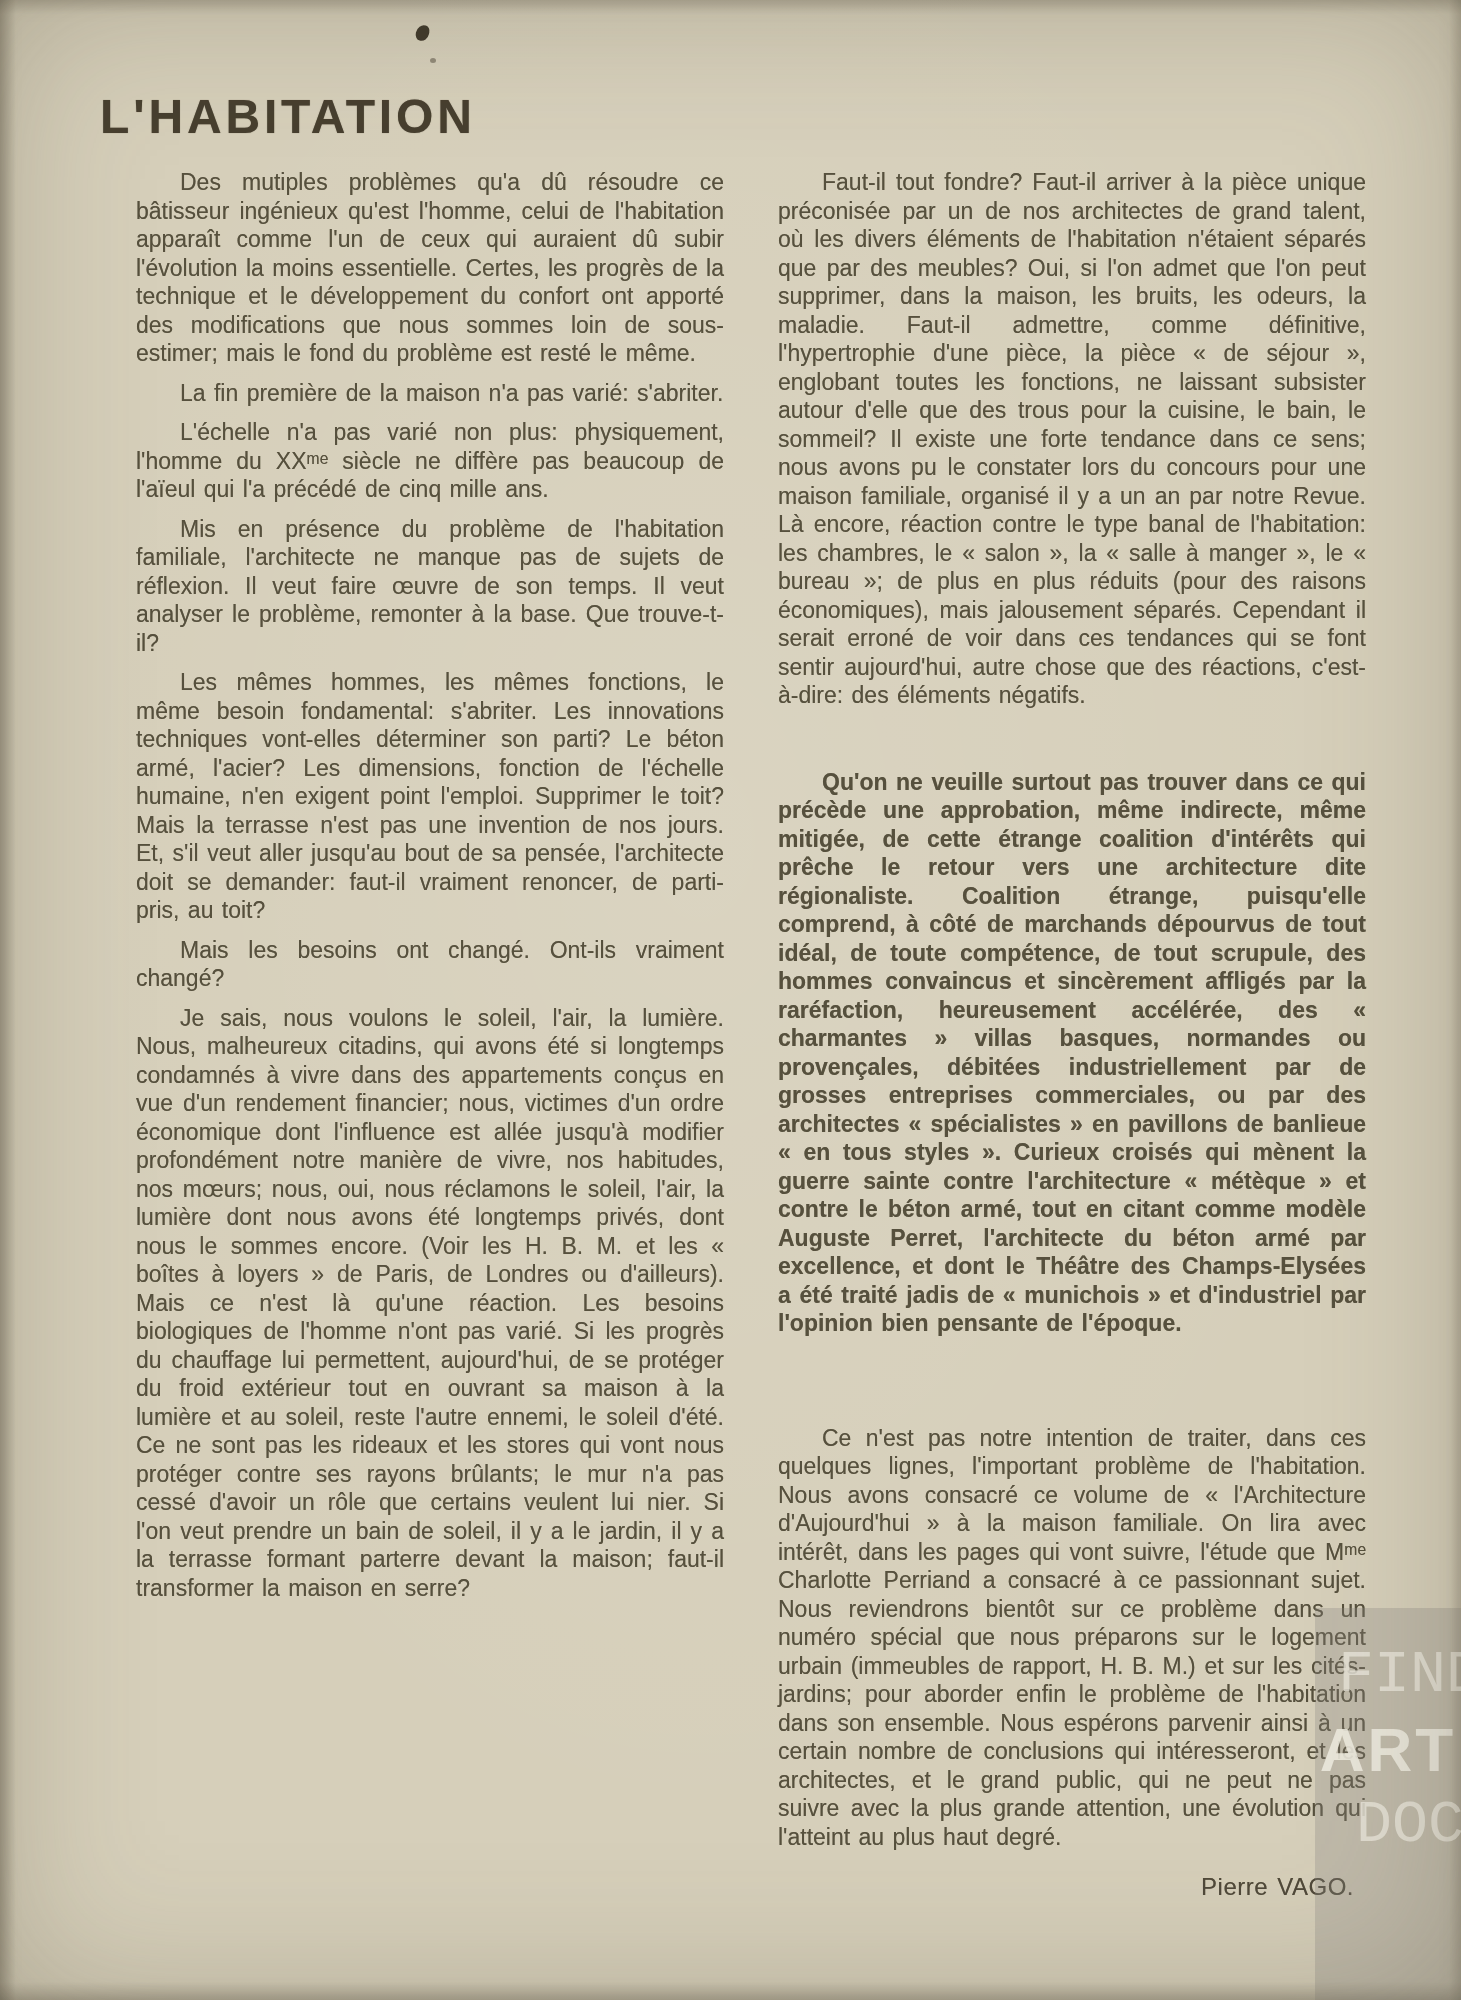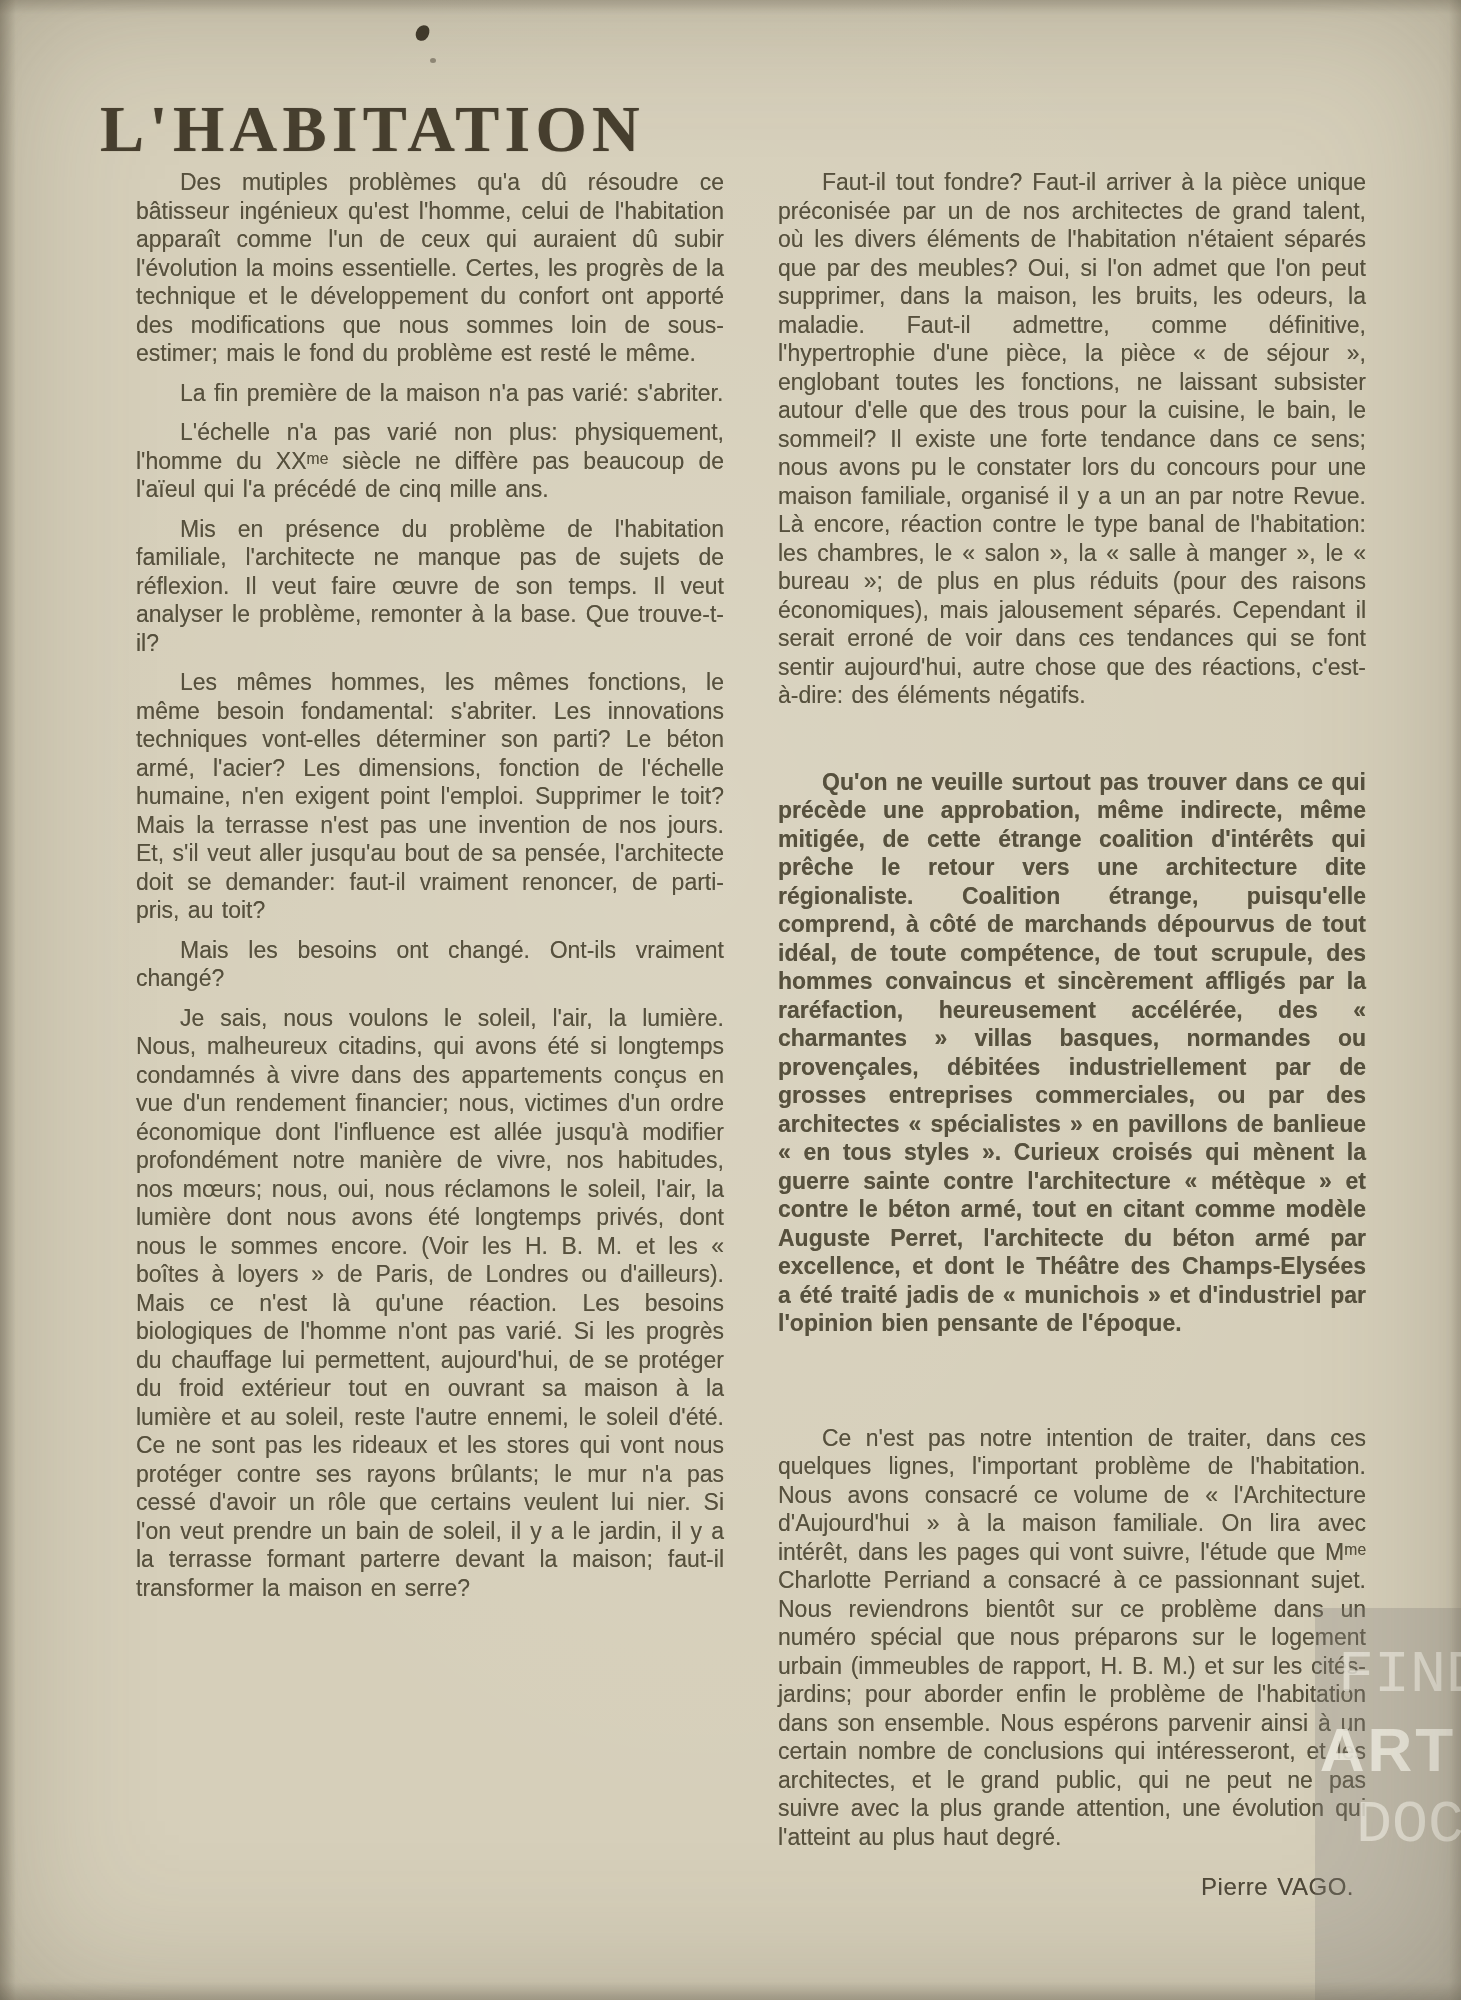--- a/index.html
+++ b/index.html
@@ -14,24 +14,23 @@
       linear-gradient(to top, rgba(58,50,38,0.22) 0px, rgba(58,50,38,0) 18px),
       #d6cfba;
   }
   .vignette{
     position:absolute;inset:0;pointer-events:none;
     box-shadow: inset 0 0 150px rgba(84,75,56,0.30), inset 0 0 22px rgba(84,75,56,0.18);
   }
   .page-title{
     position:absolute;left:100px;top:52px;width:972px;
     display:flex;justify-content:space-between;
-    font-size:66px;line-height:66px;letter-spacing:0.08em;
+    font-size:48px;line-height:66px;letter-spacing:0.08em;
     color:#473f2f;white-space:nowrap;
     text-shadow:0 0 1px rgba(70,62,46,0.55);
-    font-family:Liberation Serif, serif;
   }
   .col{
     position:absolute;top:168px;width:588px;
     font-size:23px;line-height:28.5px;
     text-align:justify;color:#56503d;word-spacing:2px;
     text-shadow:0 0 0.6px rgba(86,80,61,0.55);
   }
   .col-left{left:136px;}
   .col-right{left:778px;}
   .col p{margin:0 0 11px 0;text-indent:44px;}

